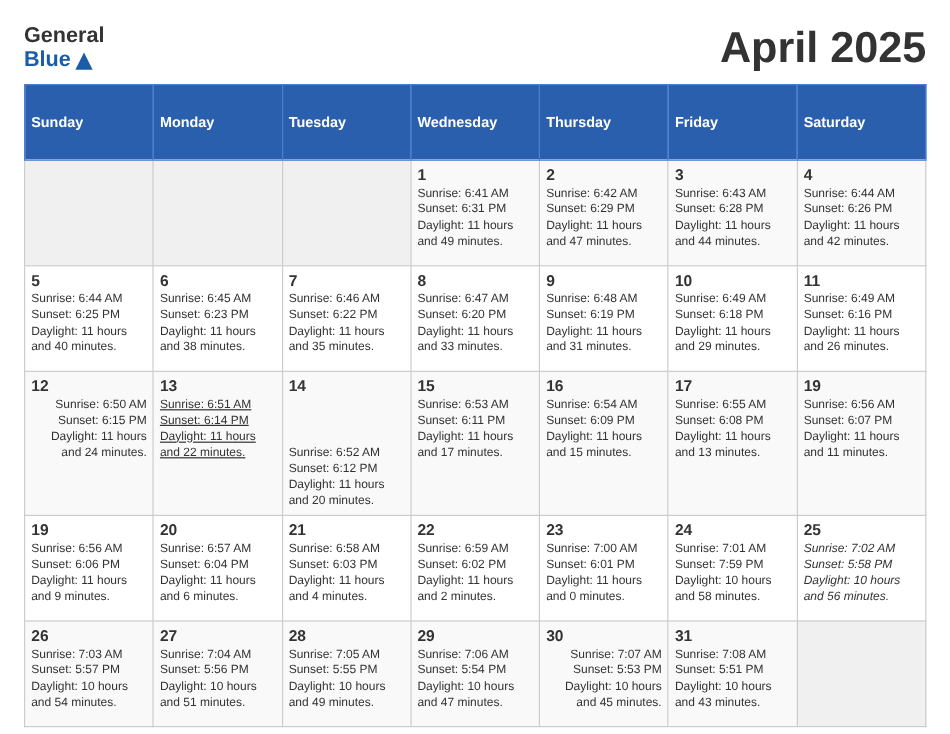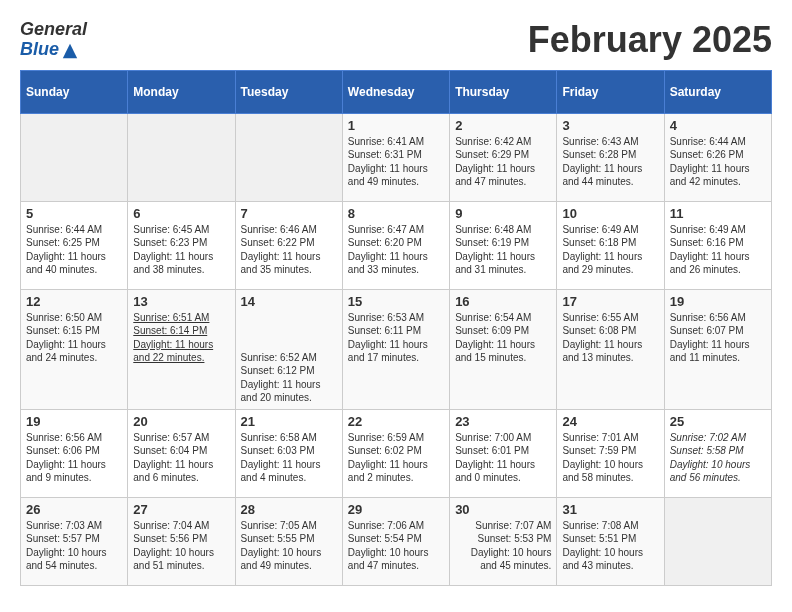--- a/index.html
+++ b/index.html
@@ -12,21 +12,20 @@
     }
     .header {
       display: flex;
       justify-content: space-between;
       align-items: flex-start;
       margin-bottom: 10px;
     }
     .logo {
       display: flex;
       align-items: center;
-      font-style: italic;
     }
     .logo-text {
       display: flex;
       flex-direction: column;
       font-size: 18px;
       font-weight: bold;
       line-height: 1.1;
     }
     .logo-general { color: #333; }
     .logo-blue { color: #1a5ca8; }
@@ -51,21 +50,21 @@
     table {
       width: 100%;
       border-collapse: collapse;
       table-layout: fixed;
     }
     thead th {
       background-color: #2a5fad;
       color: #fff;
       font-size: 12px;
       font-weight: bold;
-      padding: 14px 5px;
+      padding: 24px 5px;
       text-align: left;
       border: 1px solid #4a7fd4;
     }
     tbody td {
       border: 1px solid #ccc;
       vertical-align: top;
       padding: 4px 5px;
       height: 88px;
       background: #fff;
       font-size: 10.5px;
@@ -99,21 +98,21 @@
       <span class="logo-general">General</span>
       <span style="display:flex;align-items:flex-end;">
         <span class="logo-blue">Blue</span>
         <svg class="logo-icon" viewBox="0 0 20 20">
           <polygon points="2,18 10,2 18,18" fill="#1a5ca8"></polygon>
         </svg>
       </span>
     </div>
   </div>
   <div class="title-block">
-    <div class="month-title">February 2025</div>
+    <div class="month-title">April 2025</div>
   </div>
 </div>
 
 <table>
   <thead>
     <tr>
     <th>Sunday</th>
         <th>Monday</th>
         <th>Tuesday</th>
         <th>Wednesday</th>
@@ -203,21 +202,21 @@
           <span class="day-number">11</span>
           <div class="cell-content" style="white-space: pre-line;">Sunrise: 6:49 AM
 Sunset: 6:16 PM
 Daylight: 11 hours
 and 26 minutes.</div>
         </td>
       </tr>
       <tr>
         <td>
           <span class="day-number">12</span>
-          <div class="cell-content" style="white-space: pre-line;">Sunrise: 6:50 AM
+          <div class="cell-content" style="white-space: pre-line; text-align: right;">Sunrise: 6:50 AM
 Sunset: 6:15 PM
 Daylight: 11 hours
 and 24 minutes.</div>
         </td>
         <td>
           <span class="day-number">13</span>
           <div class="cell-content" style="white-space: pre-line; text-decoration: underline;">Sunrise: 6:51 AM
 Sunset: 6:14 PM
 Daylight: 11 hours
 and 22 minutes.</div>

